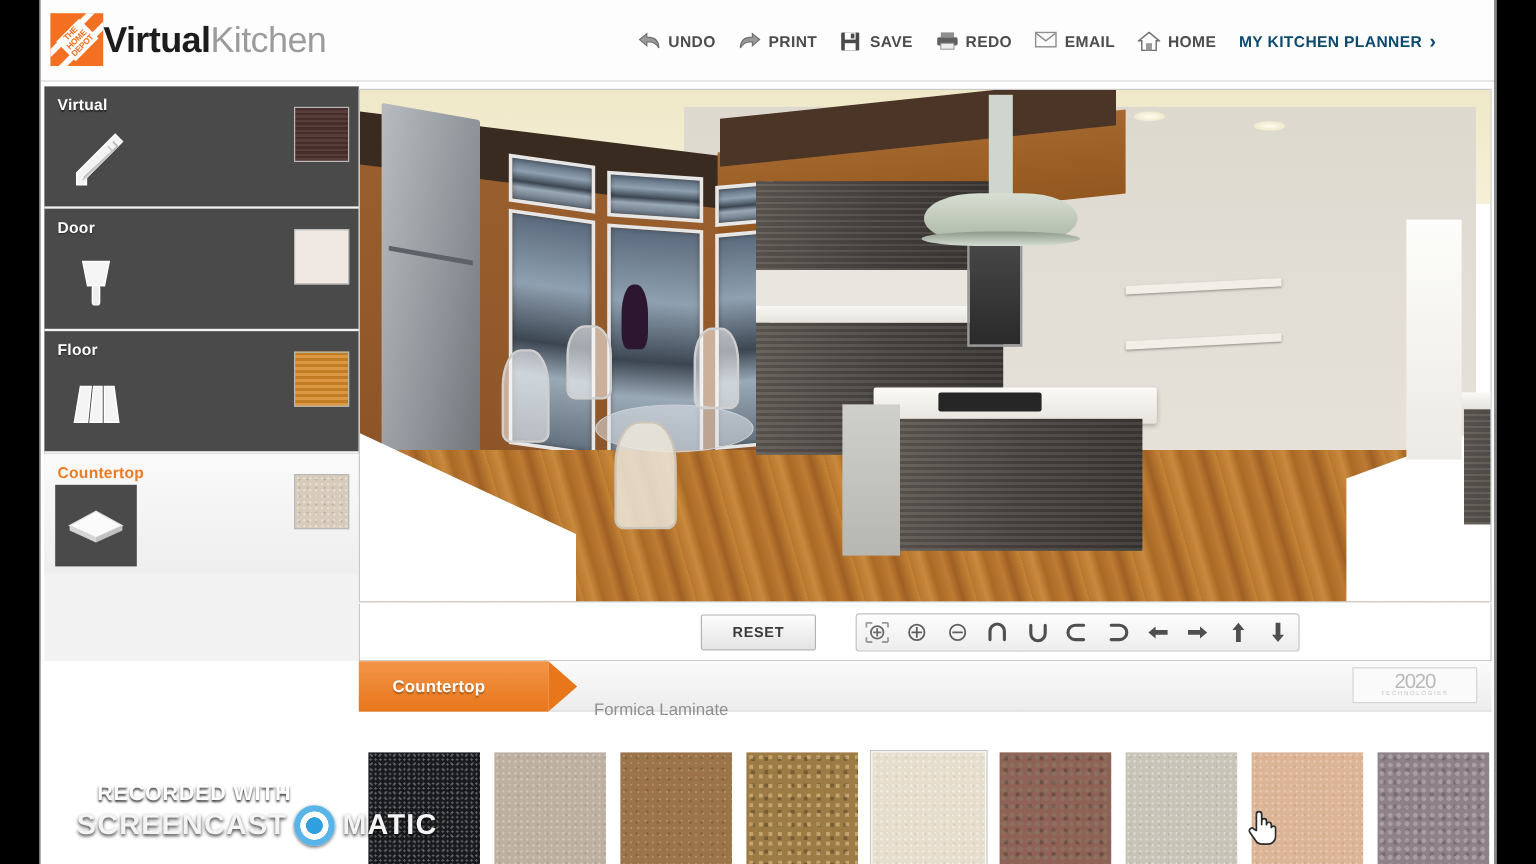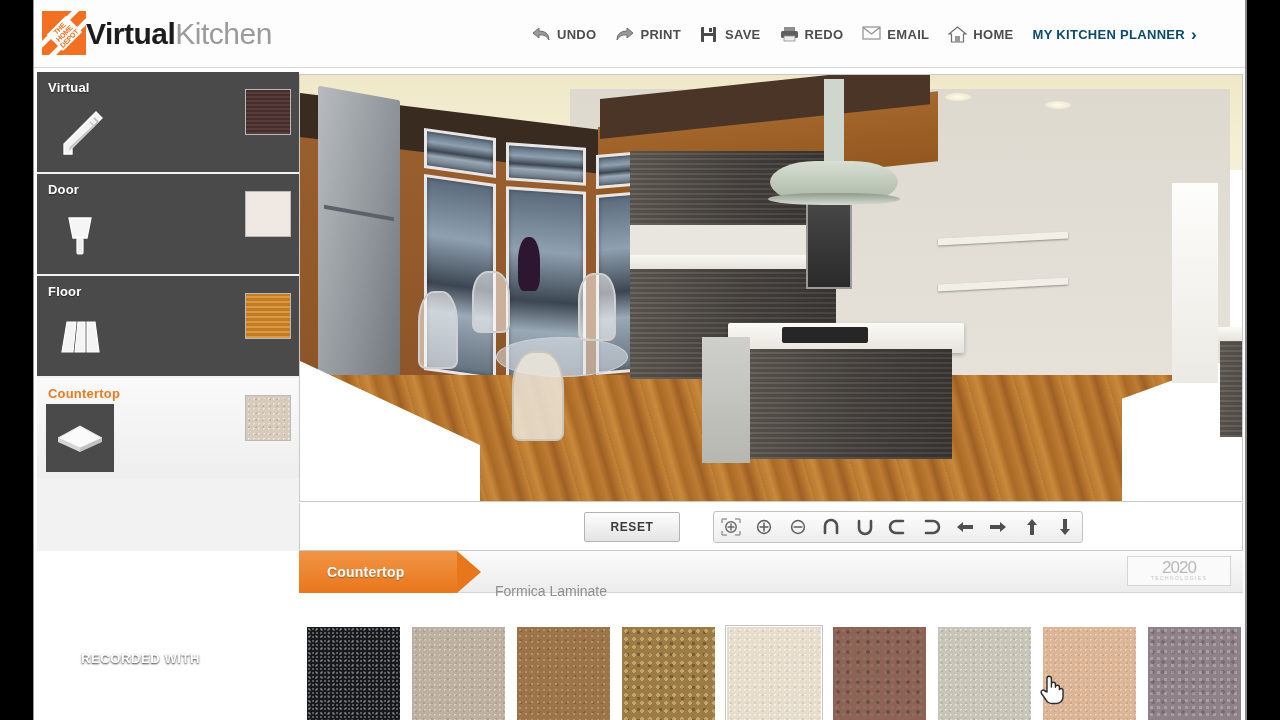--- a/index.html
+++ b/index.html
@@ -227,21 +227,21 @@
   }
   .sw-cell.sel { border-color: #c3c3c3; }
   .sw-fill { width: 100%; height: 100%; }
 
   
   .cursor { position: absolute; left: 1004px; top: 673px; width: 26px; height: 32px; pointer-events: none; }
 
   
   .wm { position: absolute; left: 15px; top: 645px; width: 310px; height: 70px; pointer-events: none; }
   .wm-top {
-    position: absolute; left: 32px; top: 6px; font-size: 13px; font-weight: bold; color: #fff;
+    position: absolute; left: 32px; top: 6px; font-size: 18px; font-weight: bold; color: #fff;
     letter-spacing: .6px; text-shadow: 0 1px 2px rgba(0,0,0,.8);
   }
   .wm-main {
     position: absolute; left: 15px; top: 26px; display: flex; align-items: center; gap: 6px;
     font-size: 24px; font-weight: bold; color: #f4f4f4; letter-spacing: 1px;
     text-shadow: 0 2px 3px rgba(0,0,0,.75);
   }
   .wm-ring {
     width: 34px; height: 34px; border-radius: 50%;
     background: radial-gradient(circle, #2f9fe0 0 28%, #ffffff 30% 48%, #5ab4e8 50% 72%, #ffffff 74% 100%);
@@ -543,20 +543,25 @@
           <div class="sw-fill" style="background:#dcb496;background-image:radial-gradient(rgba(255,245,235,.40) 1px,transparent 1px),radial-gradient(rgba(150,110,80,.20) 1px,transparent 1px);background-size:5px 5px,8px 8px;"></div>
         </div>
         <div class="sw-cell">
           <div class="sw-fill" style="background:#8e8188;background-image:radial-gradient(rgba(230,225,228,.30) 2px,transparent 2px),radial-gradient(rgba(70,60,66,.30) 2px,transparent 2px);background-size:7px 7px,10px 10px;"></div>
         </div>
       </div>
     </div>
 
     <div class="wm">
       <div class="wm-top">RECORDED WITH</div>
+      <div class="wm-main">
+        <span>SCREENCAST</span>
+        <span class="wm-ring"></span>
+        <span>MATIC</span>
+      </div>
     </div>
 
     <div class="cursor">
       <svg width="26" height="32" viewBox="0 0 26 32">
         <path d="M9 19 L9 5.5 A2.2 2.2 0 0 1 13.4 5.5 L13.4 14 L13.4 11.2 A2 2 0 0 1 17.4 11.2 L17.4 14.2 A2 2 0 0 1 21.4 14.2 L21.4 16.6 A2 2 0 0 1 25 16.6 L25 24 A6.5 6.5 0 0 1 18.5 30.5 L14 30.5 A7 7 0 0 1 8 27 L3.5 20.5 A2 2 0 0 1 7 18 Z" fill="#ffffff" stroke="#2b2b2b" stroke-width="1.4" stroke-linejoin="round"></path>
       </svg>
     </div>
 
   </div>
 </div>

